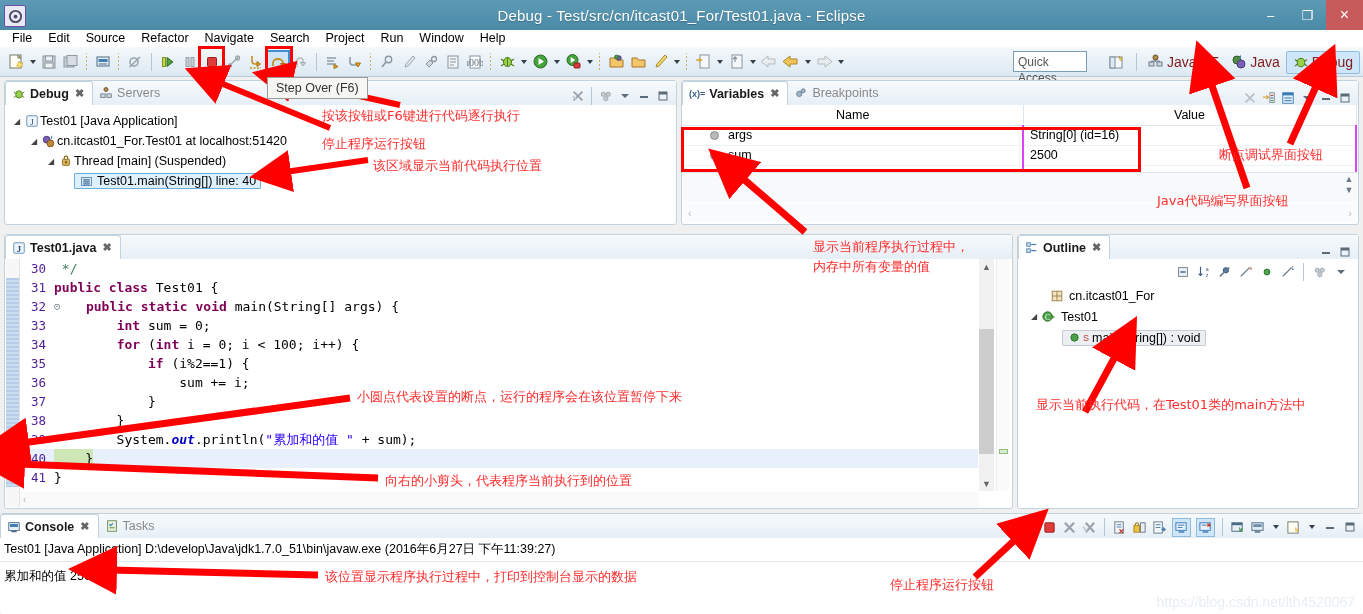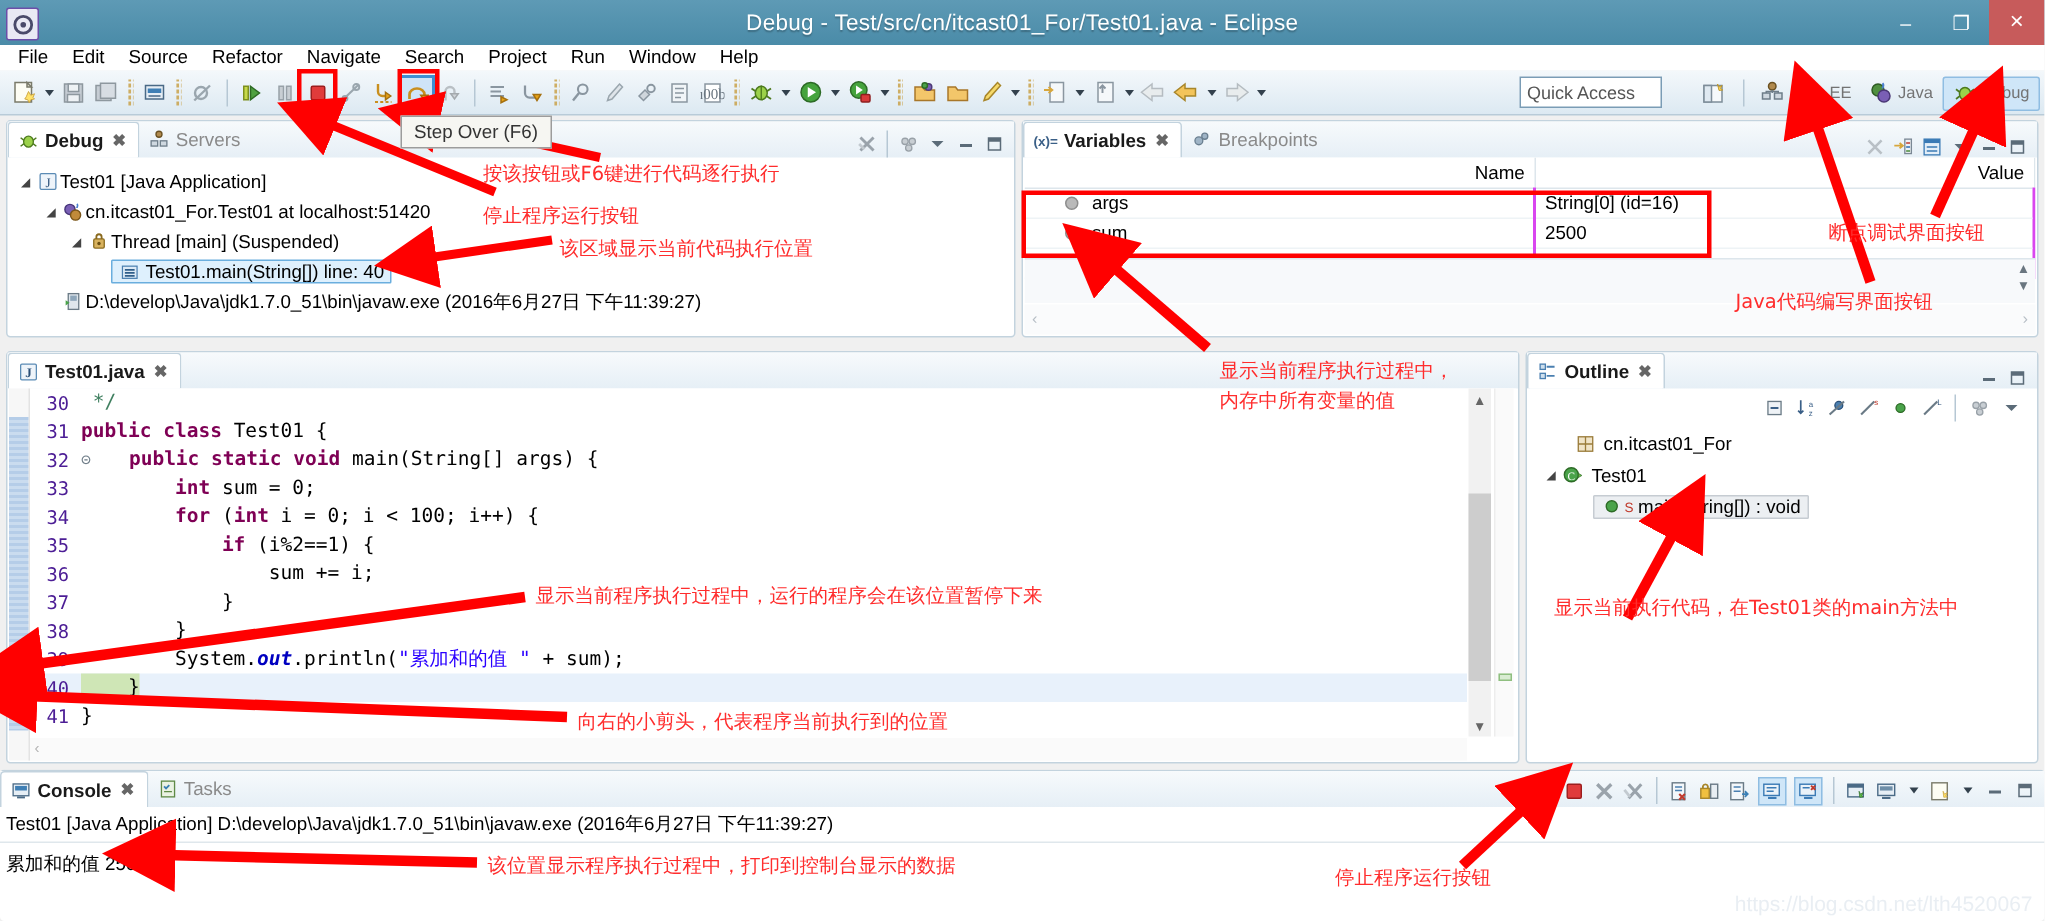--- a/index.html
+++ b/index.html
@@ -62,27 +62,27 @@
   .tb-sep { width: 1px; height: 18px; background: #b6c7d4; margin: 0 5px; }
   .tb-dots { width: 4px; height: 18px; margin: 0 3px;
     background-image: radial-gradient(#c9a24a 1px, transparent 1px);
     background-size: 3px 4px; background-position: 0 2px; opacity:.85; }
   .tb-arrow { width: 11px; height: 22px; display:flex; align-items:center; justify-content:center; }
   .tb-arrow i { display:block; width:0; height:0; border-left:3.5px solid transparent;
     border-right:3.5px solid transparent; border-top:4px solid #33414d; }
   .tb.boxed { outline: 2px solid #3f8fd2; outline-offset: -1px; background:#cfe4f7; }
 
   .quick-access {
-    position: absolute; left: 1013px; top: 47px; width: 95px; height: 21px; margin-top:4px;
+    position: absolute; left: 1013px; top: 47px; width: 74px; height: 21px; margin-top:4px;
     background: #fff; border: 1px solid #7a9cb5; font-size: 12px; color: #555;
     padding: 2px 4px; line-height: 16px;
   }
   .persp-bar { position: absolute; right: 3px; top: 47px; height: 30px; display: flex; align-items: center; }
   .persp-btn { height: 23px; display: flex; align-items: center; gap: 3px;
-    padding: 0 6px; font-size: 11px; color: #737373; }
+    padding: 0 6px; font-size: 14px; color: #7f1d1d; }
   .persp-btn.active { background: #cfe6f8; border: 1px solid #8fbde2; border-radius: 2px; }
 
   
   .panel { position: absolute; background: #ffffff; border: 1px solid #c3d3de; border-radius: 3px; }
   .panel-tabs { height: 24px; display: flex; align-items: flex-end;
     background: linear-gradient(180deg,#f7fafc 0%,#e6eff6 100%); }
   .ptab { height: 24px; display: flex; align-items: center; gap: 4px;
     padding: 0 8px 0 6px; font-size: 12.5px; color: #1a1a1a; }
   .ptab.active { background: #ffffff; border-top: 1px solid #c3d3de;
     border-left: 1px solid #c3d3de; border-right: 1px solid #c3d3de;
@@ -95,21 +95,21 @@
 
   
   .tree { padding: 6px 0 0 6px; font-size: 12.5px; color: #000; }
   .trow { display: flex; align-items: center; height: 20px; white-space: nowrap; }
   .tarrow { width: 12px; font-size: 8px; color: #444; text-align: center; }
   .ticon { width: 17px; display: flex; justify-content: center; font-size: 12px; }
   .sel-box { background: #def0fd; border: 1px solid #6aaede; padding: 0 4px; border-radius: 1px; }
 
   
   .vtable { width: 100%; border-collapse: collapse; font-size: 12.5px; }
-  .vtable th { text-align: right; font-weight: normal; padding: 2px 6px; height: 20px;
+  .vtable th { text-align: center; font-weight: normal; padding: 2px 6px; height: 20px;
     border-right: 1px solid #dde6ec; border-bottom: 1px solid #dde6ec; background: #fff; }
   .vtable td { padding: 2px 6px; height: 20px; border-right: 2px solid #d946ef;
     border-bottom: 1px solid #eef3f6; }
   .var-dot { display:inline-block; width:9px; height:9px; border-radius:50%;
     background:#b9b9b9; border:1px solid #8d8d8d; margin-right:5px; vertical-align:-1px; }
 
   
   .editor-body { position: absolute; left: 1px; top: 24px; right: 1px; bottom: 1px; background: #fff; }
   .gutter-marks { position: absolute; left: 0; top: 0; width: 14px; bottom: 0; background: #f7f7f7;
      border-right: 1px solid #e3e3e3; }
@@ -550,31 +550,20 @@
           <span class="ticon" style="width:14px;">
             <svg width="13" height="13" viewBox="0 0 16 16">
                 <rect x="2" y="3" width="12" height="10" fill="#dceaf6" stroke="#4a7fb0"></rect>
                 <line x1="4" y1="6" x2="12" y2="6" stroke="#2f5e8a" stroke-width="1.4"></line>
                 <line x1="4" y1="8.5" x2="12" y2="8.5" stroke="#2f5e8a" stroke-width="1.4"></line>
                 <line x1="4" y1="11" x2="12" y2="11" stroke="#2f5e8a" stroke-width="1.4"></line>
               </svg>
           </span>
           <span>Test01.main(String[]) line: 40</span>
         </span>
-      </div>
-      <div class="trow" style="padding-left:17px;">
-        <span class="tarrow"></span>
-        <span class="ticon">
-          <svg width="14" height="14" viewBox="0 0 16 16">
-              <rect x="4" y="2" width="8" height="12" fill="#dfe6ec" stroke="#6b7a86"></rect>
-              <rect x="5.5" y="3.5" width="5" height="4" fill="#8fa7bb"></rect>
-              <path d="M2 7l3 2-3 2z" fill="#4aa34a"></path>
-            </svg>
-        </span>
-        <span>D:\develop\Java\jdk1.7.0_51\bin\javaw.exe (2016年6月27日 下午11:39:27)</span>
       </div>
     </div>
   </div>
 
   <div style="position:absolute; left:267px; top:77px; background:#f6f6f2; border:1px solid #9c9c9c;
               font-size:12.5px; color:#333; padding:3px 8px; z-index:40;">
     <span>Step Over (F6)</span>
   </div>
 
   <div class="panel" style="left:681px; top:80px; width:678px; height:145px;">
@@ -991,21 +980,21 @@
     <path d="M975 577 L 1018 537" stroke="#ff0000" stroke-width="7" fill="none" marker-end="url(#ah)"></path>
   </svg>
 
   <div class="anno" style="left:322px; top:107px;">按该按钮或F6键进行代码逐行执行</div>
   <div class="anno" style="left:322px; top:135px;">停止程序运行按钮</div>
   <div class="anno" style="left:373px; top:157px;">该区域显示当前代码执行位置</div>
   <div class="anno" style="left:813px; top:238px;">显示当前程序执行过程中，</div>
   <div class="anno" style="left:813px; top:258px;">内存中所有变量的值</div>
   <div class="anno" style="left:1219px; top:146px;">断点调试界面按钮</div>
   <div class="anno" style="left:1157px; top:192px;">Java代码编写界面按钮</div>
-  <div class="anno" style="left:357px; top:388px;">显示当前程序执行过程中，运行的程序会在该位置暂停下来</div>
+  <div class="anno" style="left:357px; top:388px;">小圆点代表设置的断点，运行的程序会在该位置暂停下来</div>
   <div class="anno" style="left:385px; top:472px;">向右的小剪头，代表程序当前执行到的位置</div>
   <div class="anno" style="left:1036px; top:396px;">显示当前执行代码，在Test01类的main方法中</div>
   <div class="anno" style="left:325px; top:568px;">该位置显示程序执行过程中，打印到控制台显示的数据</div>
   <div class="anno" style="left:890px; top:576px;">停止程序运行按钮</div>
 
   <div class="watermark">https://blog.csdn.net/lth4520067</div>
 
 </div>
 
 </body></html>

